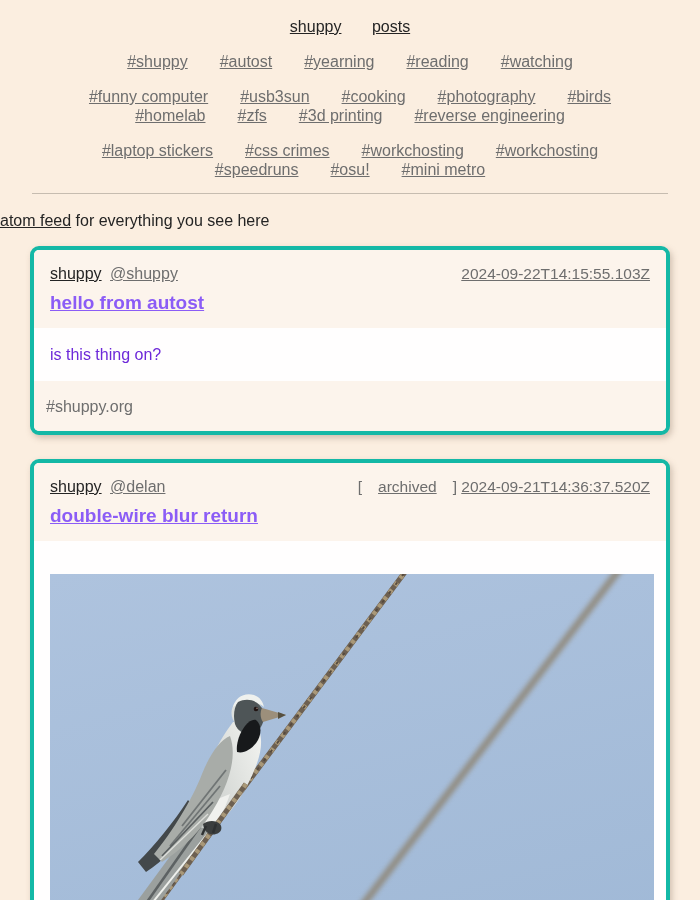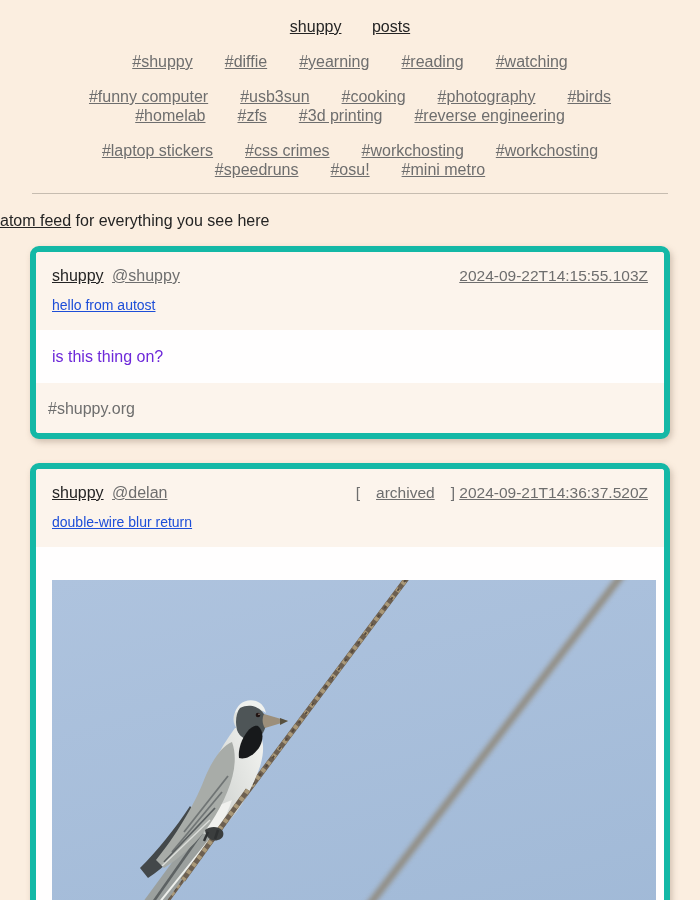--- a/index.html
+++ b/index.html
@@ -22,53 +22,53 @@
   
   hr.sep{border:none;border-top:1px solid #c6bcb0;margin:14px 32px 0;}
   
   .feed-line{margin-top:17px;line-height:19px;color:#242424;}
   .feed-line a{color:#242424;text-decoration:underline;}
   
   .post-list{margin:0 30px;}
   .post{
     margin-top:16px;margin-bottom:24px;
     background:#fffefc;
-    border:6px solid #14b8a6;border-radius:9px;
+    border:4px solid #14b8a6;border-radius:9px;
     box-shadow:2px 3px 6px rgba(138,114,94,.38);
     overflow:hidden;
   }
   .post-header{background:#fcf4ec;padding:14px 16px 13px;}
   .meta-row{display:flex;justify-content:space-between;align-items:baseline;line-height:19px;}
   .author-side a{text-decoration:underline;}
   .author-name{color:#242424;margin-right:4px;}
   .author-handle{color:#6e6e6e;}
   .meta-side{color:#6e6e6e;font-size:15.5px;}
   .meta-side a{color:#6e6e6e;text-decoration:underline;}
   .archived-badge a{margin:16px;}
   .title-row{margin-top:8px;line-height:23px;}
-  .title-row a{color:#1d4ed8;font-weight:normal;font-size:14px;text-decoration:underline;}
+  .title-row a{color:#8b5cf6;font-weight:bold;font-size:19px;text-decoration:underline;}
   .post-body{background:#fffefe;padding:17px 16px;line-height:19px;color:#6d28d9;}
   .post-footer{background:#fcf4ec;padding:16px 12px 15px;line-height:19px;color:#6e6e6e;}
   figure.post-photo{margin:16px 0 0;line-height:0;}
   figure.post-photo svg{display:block;}
 </style>
 </head>
 <body>
 
 <div class="page">
 
   <nav class="site-nav">
     <a>shuppy</a>
     <a>posts</a>
   </nav>
 
   <div class="tags-block">
     <div class="tag-group">
       <div class="tag-line">
-        <a>#shuppy</a><a>#diffie</a><a>#yearning</a><a>#reading</a><a>#watching</a>
+        <a>#shuppy</a><a>#autost</a><a>#yearning</a><a>#reading</a><a>#watching</a>
       </div>
     </div>
     <div class="tag-group">
       <div class="tag-line">
         <a>#funny computer</a><a>#usb3sun</a><a>#cooking</a><a>#photography</a><a>#birds</a>
       </div>
       <div class="tag-line">
         <a>#homelab</a><a>#zfs</a><a>#3d printing</a><a>#reverse engineering</a>
       </div>
     </div>

